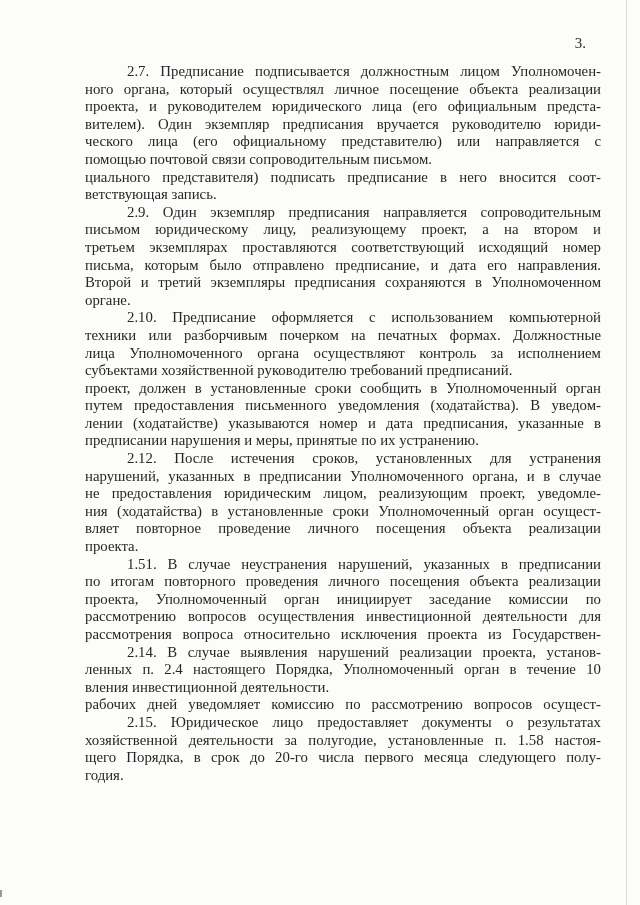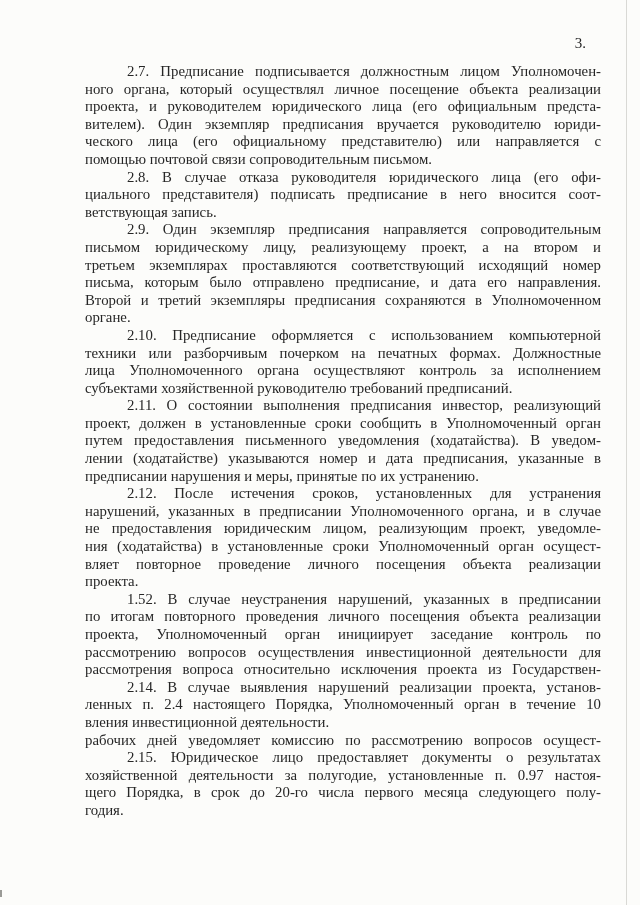--- a/index.html
+++ b/index.html
@@ -68,21 +68,20 @@
     <div class="para">
       <div class="line first">2.7. Предписание подписывается должностным лицом Уполномочен-</div>
       <div class="line">ного органа, который осуществлял личное посещение объекта реализации</div>
       <div class="line">проекта, и руководителем юридического лица (его официальным предста-</div>
       <div class="line">вителем). Один экземпляр предписания вручается руководителю юриди-</div>
       <div class="line">ческого лица (его официальному представителю) или направляется с</div>
       <div class="line last">помощью почтовой связи сопроводительным письмом.</div>
     </div>
 
     <div class="para">
-      <div class="line first">2.8. В случае отказа руководителя юридического лица (его офи-</div>
       <div class="line">циального представителя) подписать предписание в него вносится соот-</div>
       <div class="line last">ветствующая запись.</div>
     </div>
 
     <div class="para">
       <div class="line first">2.9. Один экземпляр предписания направляется сопроводительным</div>
       <div class="line">письмом юридическому лицу, реализующему проект, а на втором и</div>
       <div class="line">третьем экземплярах проставляются соответствующий исходящий номер</div>
       <div class="line">письма, которым было отправлено предписание, и дата его направления.</div>
       <div class="line">Второй и третий экземпляры предписания сохраняются в Уполномоченном</div>
@@ -90,52 +89,51 @@
     </div>
 
     <div class="para">
       <div class="line first">2.10. Предписание оформляется с использованием компьютерной</div>
       <div class="line">техники или разборчивым почерком на печатных формах. Должностные</div>
       <div class="line">лица Уполномоченного органа осуществляют контроль за исполнением</div>
       <div class="line last">субъектами хозяйственной руководителю требований предписаний.</div>
     </div>
 
     <div class="para">
-      <div class="line first">2.11. О состоянии выполнения предписания инвестор, реализующий</div>
       <div class="line">проект, должен в установленные сроки сообщить в Уполномоченный орган</div>
       <div class="line">путем предоставления письменного уведомления (ходатайства). В уведом-</div>
       <div class="line">лении (ходатайстве) указываются номер и дата предписания, указанные в</div>
       <div class="line last">предписании нарушения и меры, принятые по их устранению.</div>
     </div>
 
     <div class="para">
       <div class="line first">2.12. После истечения сроков, установленных для устранения</div>
       <div class="line">нарушений, указанных в предписании Уполномоченного органа, и в случае</div>
       <div class="line">не предоставления юридическим лицом, реализующим проект, уведомле-</div>
       <div class="line">ния (ходатайства) в установленные сроки Уполномоченный орган осущест-</div>
       <div class="line">вляет повторное проведение личного посещения объекта реализации</div>
       <div class="line last">проекта.</div>
     </div>
 
     <div class="para">
-      <div class="line first">1.52. В случае неустранения нарушений, указанных в предписании</div>
+      <div class="line first">1.51. В случае неустранения нарушений, указанных в предписании</div>
       <div class="line">по итогам повторного проведения личного посещения объекта реализации</div>
-      <div class="line">проекта, Уполномоченный орган инициирует заседание контроль по</div>
+      <div class="line">проекта, Уполномоченный орган инициирует заседание комиссии по</div>
       <div class="line">рассмотрению вопросов осуществления инвестиционной деятельности для</div>
       <div class="line">рассмотрения вопроса относительно исключения проекта из Государствен-</div>
     </div>
 
     <div class="para">
       <div class="line first">2.14. В случае выявления нарушений реализации проекта, установ-</div>
       <div class="line">ленных п. 2.4 настоящего Порядка, Уполномоченный орган в течение 10</div>
       <div class="line last">вления инвестиционной деятельности.</div>
       <div class="line">рабочих дней уведомляет комиссию по рассмотрению вопросов осущест-</div>
     </div>
 
     <div class="para">
       <div class="line first">2.15. Юридическое лицо предоставляет документы о результатах</div>
-      <div class="line">хозяйственной деятельности за полугодие, установленные п. 0.97 настоя-</div>
+      <div class="line">хозяйственной деятельности за полугодие, установленные п. 1.58 настоя-</div>
       <div class="line">щего Порядка, в срок до 20-го числа первого месяца следующего полу-</div>
       <div class="line last">годия.</div>
     </div>
 
   </div>
 </div>
 
 </body></html>

